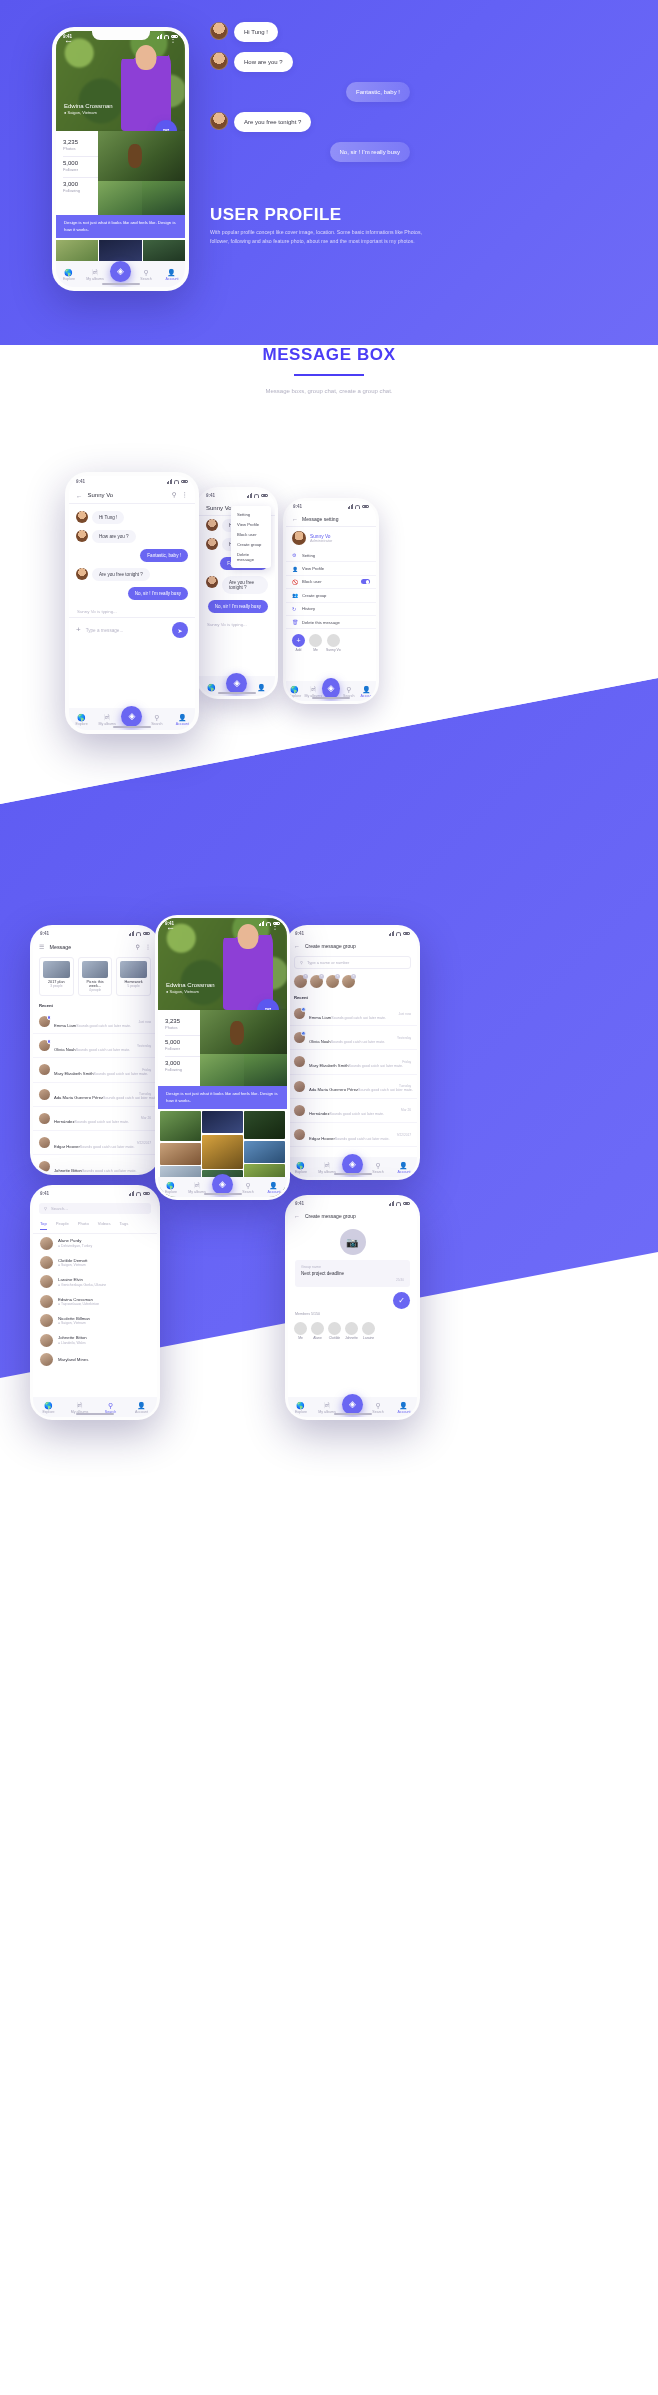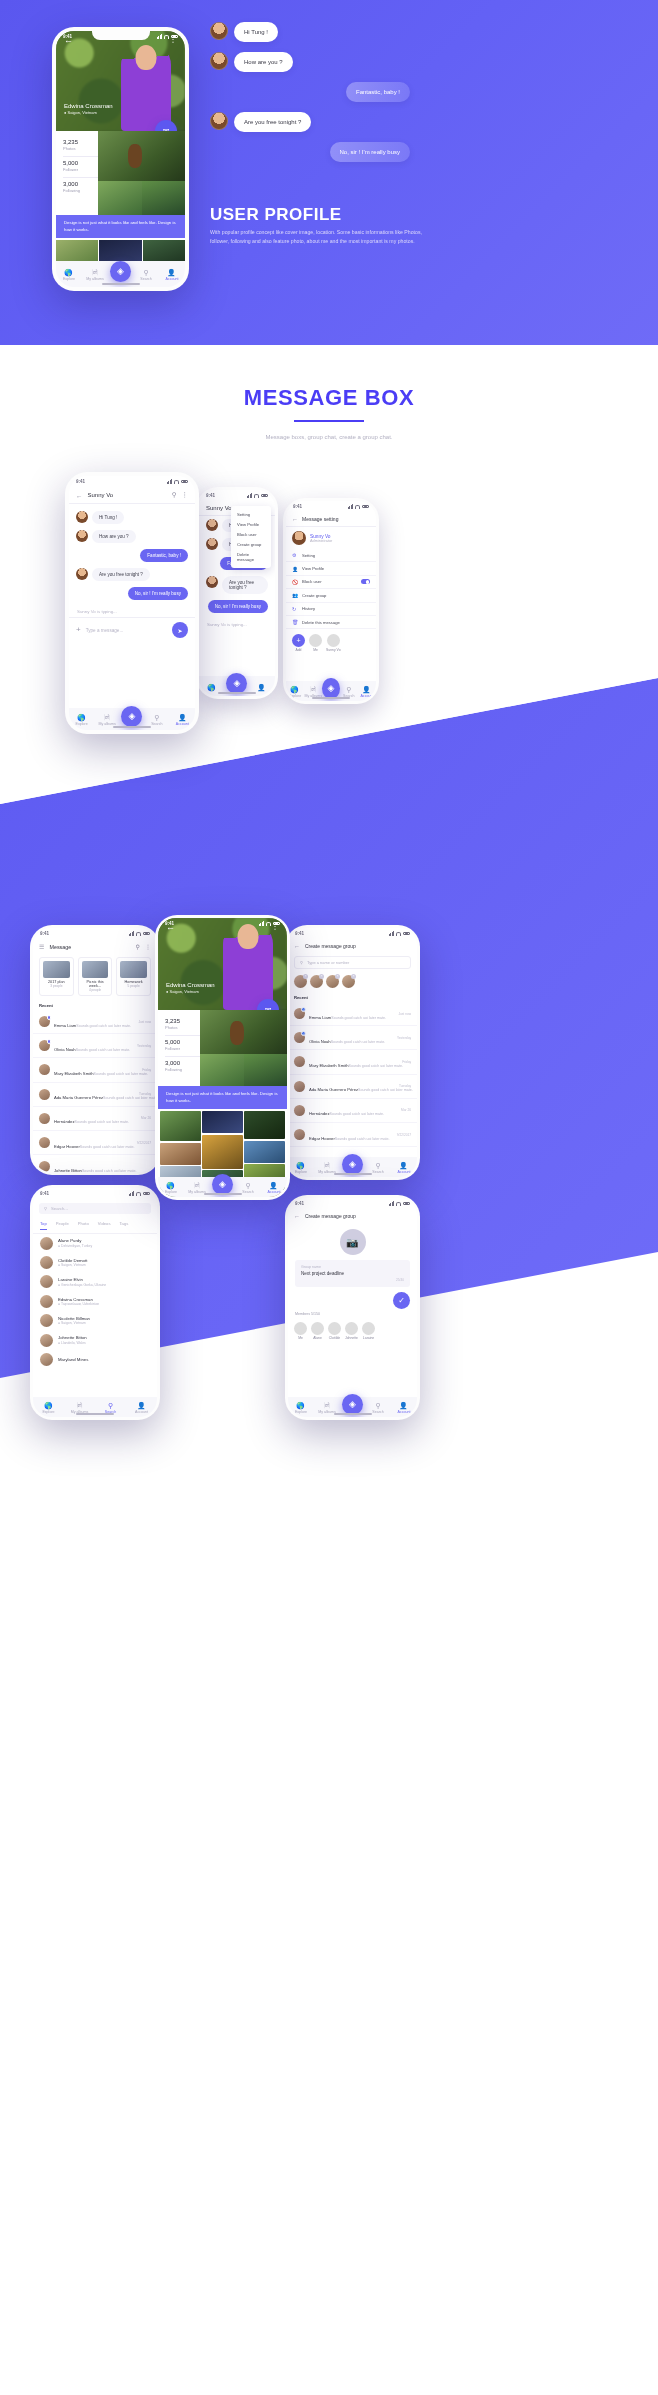--- a/index.html
+++ b/index.html
@@ -112,22 +112,22 @@
        box-shadow:0 2px 6px rgba(40,30,120,.12);}
   .bub.me{background:linear-gradient(100deg,rgba(255,255,255,.30),rgba(255,255,255,.14));
           color:#fff;}
   .hero-title{position:absolute;left:210px;top:205px;color:#fff;font-size:17px;
     font-weight:700;letter-spacing:.5px;}
   .hero-desc{position:absolute;left:210px;top:228px;width:230px;color:#ddd9fb;
     font-size:5.2px;line-height:1.75;}
 
   
   .sec2{position:absolute;left:0;top:345px;width:658px;height:440px;background:#fff;}
-  .sec-title{text-align:center;color:#4b3df5;font-size:22px;font-weight:700;letter-spacing:.6px;
-    padding-top:40px;}
+  .sec-title{text-align:center;color:#4b3df5;font-size:17px;font-weight:700;letter-spacing:.6px;
+    }
   .sec-rule{width:70px;height:1.6px;background:#4b3df5;margin:9px auto 0;}
   .sec-sub{text-align:center;color:#b2b0c2;font-size:6px;margin-top:12px;}
 
   .band{position:absolute;left:0;top:678px;width:658px;height:700px;overflow:hidden;}
   .band-bg{position:absolute;inset:0;background:linear-gradient(135deg,#5e5bf2,#6f6cf8);
     clip-path:polygon(0 100%, 0 18%, 100% 0, 100% 82%, 100% 100%);}
   .band-bg2{position:absolute;inset:0;background:#fff;
     clip-path:polygon(0 0, 100% 0, 0 18%);}
   .band-bg3{position:absolute;inset:0;background:#fff;
     clip-path:polygon(100% 82%, 100% 100%, 0 100%);}

